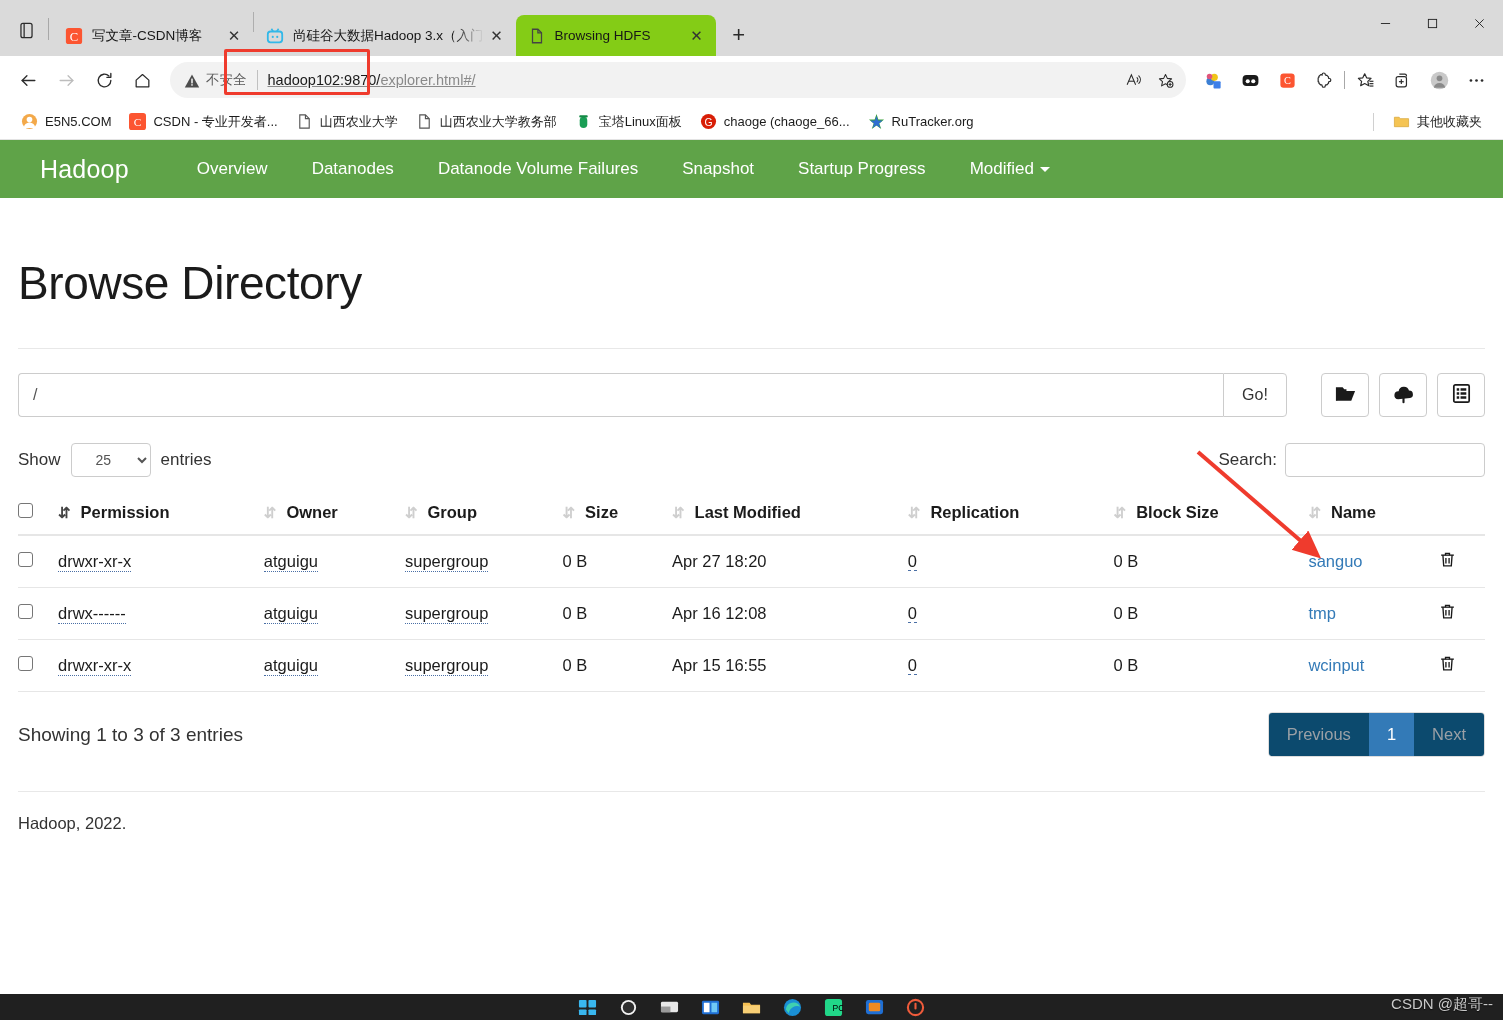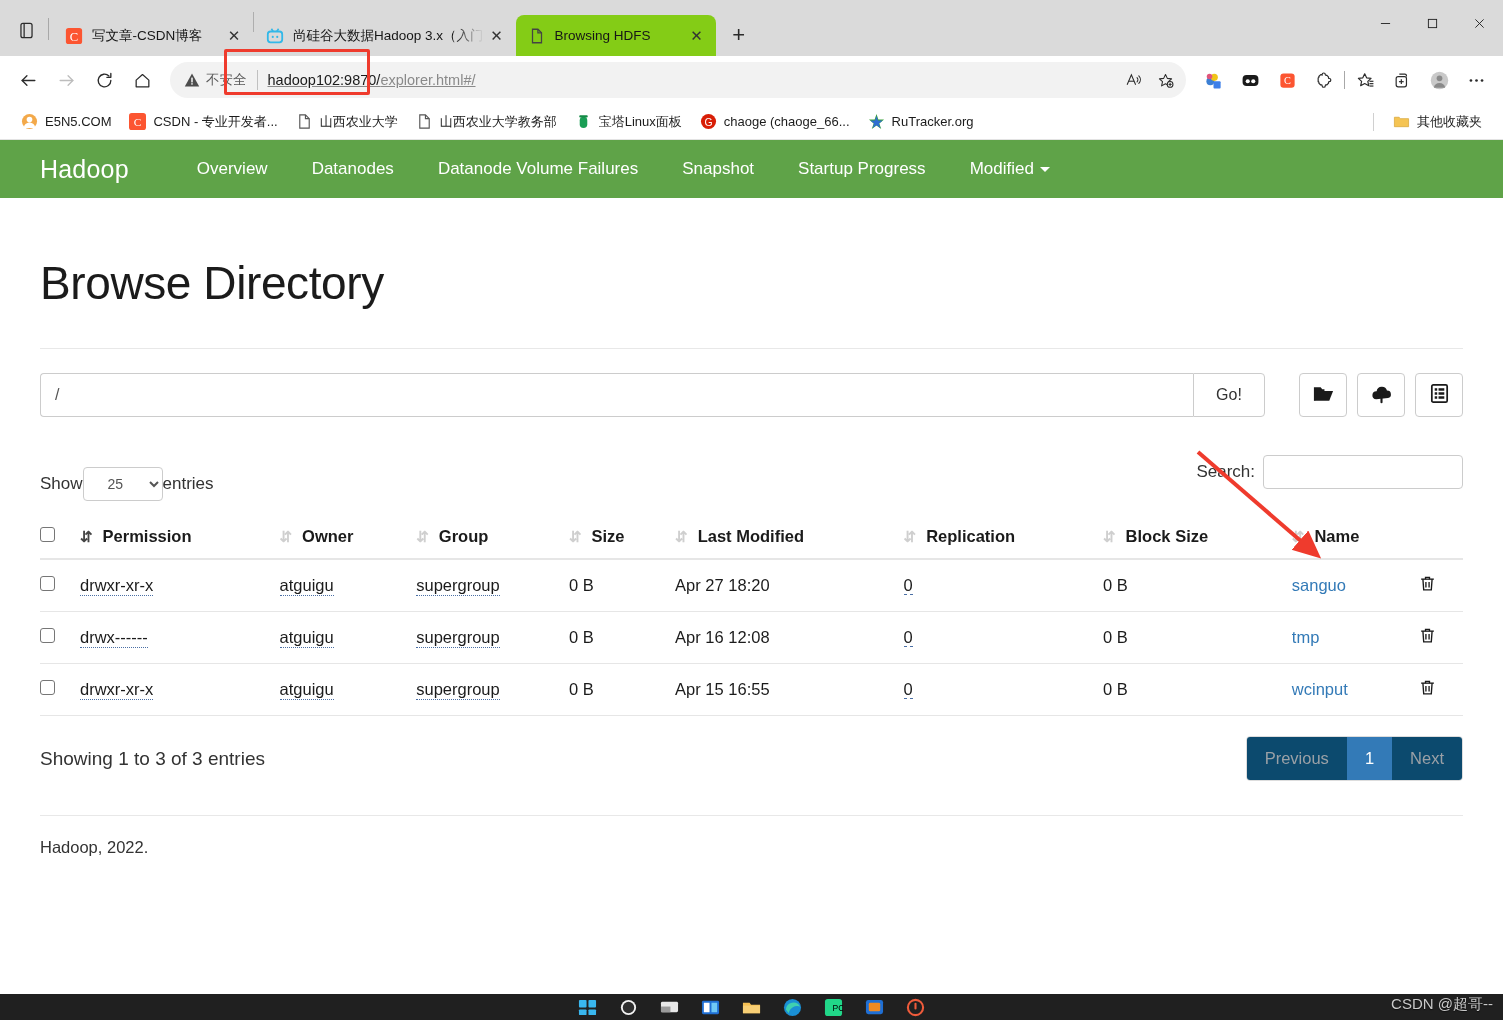--- a/index.html
+++ b/index.html
@@ -58,21 +58,21 @@
   .navbtn { width: 36px; height: 36px; border-radius: 5px; display:flex;
             align-items:center;justify-content:center; color:#2b2b2b; }
   .navbtn svg { width: 19px; height: 19px; }
   .navbtn.disabled { color:#bdbdbd; }
 
   .omnibox {
     flex: 1 1 auto; height: 36px; background:#f2f2f2; border-radius: 18px;
     display:flex; align-items:center; margin: 0 8px; padding: 0 6px 0 14px;
     position: relative;
   }
-  .warn { display:flex;align-items:center;gap:6px;font-size:13.5px;color:#5a5a5a; flex:0 0 auto;}
+  .warn { display:flex;align-items:flex-end;gap:6px;font-size:13.5px;color:#5a5a5a; flex:0 0 auto;}
   .warn .tri { width:16px;height:16px; }
   .omnidiv { width:1px;height:20px;background:#c0c0c0;margin:0 10px; }
   .urltext { font-size: 14.5px; color:#8a8a8a; white-space:nowrap; flex:1 1 auto;text-decoration:underline;}
   .urltext b { color:#1a1a1a; font-weight:400; }
   .url-highlight {
     position:absolute; left:54px; top:-13px; width: 146px; height: 46px;
     border: 3px solid #ef3b2d; border-radius: 2px; pointer-events:none;
   }
   .omni-right { display:flex; align-items:center; gap:2px; }
   .omni-ic { width:30px;height:30px;display:flex;align-items:center;justify-content:center;color:#2b2b2b;}
@@ -97,44 +97,44 @@
   .page { background:#fff; height: 812px; position:relative; overflow:hidden;}
   .hadoop-nav {
     height: 58px; background: #5FA348; display:flex; align-items:center;
     padding-left: 40px; gap: 8px;
   }
   .brand { font-size: 25px; color:#fff; font-weight:400; letter-spacing:.2px; margin-right: 42px;}
   .navlink { font-size: 17px; color:#ffffff; padding: 0 18px; white-space:nowrap;}
   .caret { display:inline-block; width:0;height:0;border-left:5px solid transparent;
            border-right:5px solid transparent;border-top:5px solid #fff; margin-left:6px; vertical-align:middle;}
 
-  .container { padding: 0 40px; }
+  .container { padding: 0 18px; }
   .page-title { font-size: 46px; font-weight: 400; color:#1b1b1b; margin-top: 58px; letter-spacing:-.4px;}
   .hr { border-top: 1px solid #e8e8e8; margin-top: 38px; }
 
   .pathrow { display:flex; align-items:center; margin-top: 24px; gap: 0;}
   .input-group { flex: 1 1 auto; display:flex; height: 44px; }
   .path-input {
     flex:1 1 auto; border:1px solid #ccc; border-right:none; border-radius: 4px 0 0 4px;
     font-size:16px; color:#555; padding: 0 14px; background:#fff; outline:none;
     font-family:"Liberation Sans",sans-serif;
   }
   .go-btn {
-    width: 72px; border:1px solid #ccc; background:#fff; border-radius:0 4px 4px 0;
+    width: 64px; border:1px solid #ccc; background:#fff; border-radius:0 4px 4px 0;
     font-size:16px; color:#333; cursor:pointer; font-family:"Liberation Sans",sans-serif;
   }
   .iconbtns { display:flex; gap: 10px; margin-left: 34px; }
   .iconbtn {
     width: 48px; height: 44px; border:1px solid #ccc; border-radius:4px; background:#fff;
     display:flex; align-items:center;justify-content:center;
   }
   .iconbtn svg { width: 23px; height:23px; }
 
   .tablebar { display:flex; align-items:center; justify-content:space-between; margin-top: 26px; }
-  .showentries { font-size: 17px; color:#333; display:flex; align-items:center; gap:0;margin-top:24px;}
+  .showentries { font-size: 17px; color:#333; display:flex; align-items:center; gap:10px;}
   .sel {
     height: 34px; border:1px solid #ccc; border-radius:4px; background:#fff;
     font-size:14px; color:#555; padding: 0 6px 0 20px; width: 80px;
     font-family:"Liberation Sans",sans-serif;
   }
   .searchbox { display:flex; align-items:center; gap:8px; font-size:17px;color:#333;}
   .searchinput { width: 200px; height:34px; border:1px solid #ccc; border-radius:4px;
                  padding:0 8px; font-family:"Liberation Sans",sans-serif; outline:none; }
 
   table.hdfs { width: 100%; border-collapse: collapse; margin-top: 16px; }

